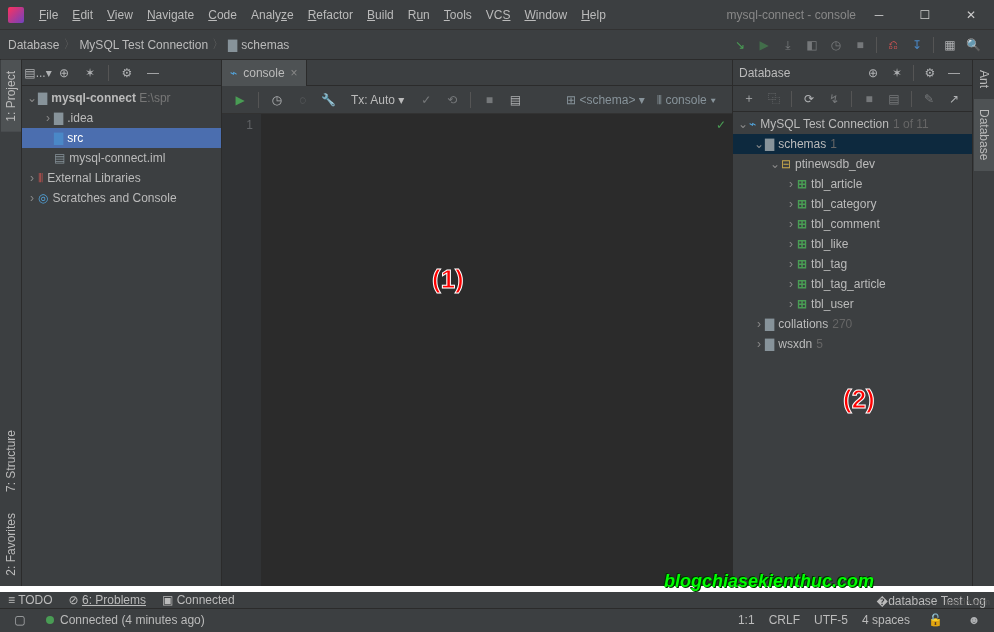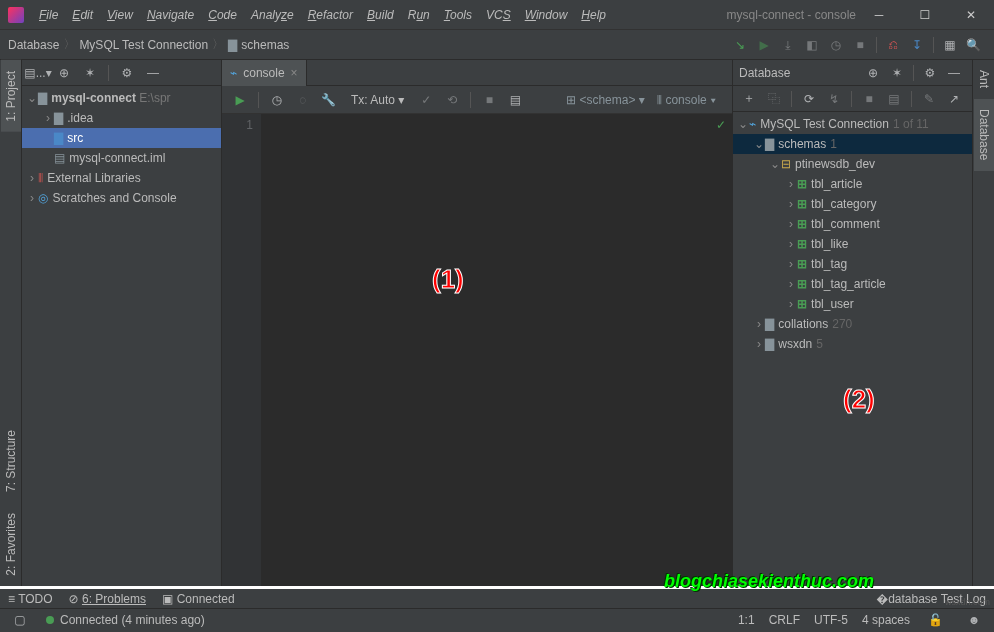--- a/index.html
+++ b/index.html
@@ -1,20 +1,20 @@
 <!DOCTYPE html>
 <html><head>
 <meta charset="utf-8">
 <style>
 * { margin: 0; padding: 0; box-sizing: border-box; font-family: "Segoe UI", Arial, sans-serif; font-size: 12px; user-select: none; }
 body { width: 994px; height: 632px; background: #3c3f41; color: #bbbbbb; overflow: hidden; position: relative; }
 .titlebar { height: 30px; background: #3c3f41; display: flex; align-items: center; border-bottom: 1px solid #323232; }
 .titlebar .app-icon { width: 16px; height: 16px; margin: 0 8px; background: linear-gradient(135deg,#fe315d,#6f42c1); border-radius: 2px; }
 .menu { display: flex; }
-.menu span { padding: 0 7px; cursor: pointer; font-style: italic; }
+.menu span { padding: 0 7px; cursor: pointer; }
 .menu span u { text-decoration: underline; }
 .title-text { flex: 1; text-align: right; color: #888; padding-left: 20px; }
 .win-ctrl { display: flex; }
 .win-ctrl div { width: 46px; height: 30px; display: flex; align-items: center; justify-content: center; color: #ccc; cursor: pointer; }
 .toolbar { height: 30px; background: #3c3f41; display: flex; align-items: center; padding: 0 8px; border-bottom: 1px solid #2b2b2b; }
 .breadcrumb { display: flex; align-items: center; }
 .breadcrumb span { cursor: pointer; }
 .breadcrumb .sep { margin: 0 4px; color: #666; }
 .toolbar .spacer { flex: 1; }
 .btn { background: #4c5052; border: 1px solid #5e6060; color: #bbb; padding: 3px 10px; border-radius: 3px; cursor: pointer; }
@@ -40,21 +40,21 @@
 .code-area { flex: 1; position: relative; }
 .annot { position: absolute; font-weight: bold; font-size: 26px; color: #ff0000; -webkit-text-stroke: 1px #fff; }
 .db-panel { width: 240px; background: #3c3f41; border-left: 1px solid #2b2b2b; display: flex; flex-direction: column; }
 .db-header { height: 26px; display: flex; align-items: center; padding: 0 6px; border-bottom: 1px solid #2b2b2b; }
 .db-toolbar { height: 26px; display: flex; align-items: center; padding: 0 4px; border-bottom: 1px solid #2b2b2b; gap: 1px; }
 .db-tree { flex: 1; overflow: hidden; padding-top: 2px; }
 .db-row { display: flex; align-items: center; height: 20px; cursor: pointer; white-space: nowrap; }
 .table-icon { color: #499c54; margin-right: 4px; font-weight:bold; }
 .db-icon { color:#87939a; margin-right:4px; }
 .count { color: #666; margin-left: 4px; font-size: 12px; }
-.bottombar { height: 22px; background: #3c3f41; border-top: 3px solid #ffffff; display: flex; align-items: center; padding: 0 8px; gap: 16px; }
+.bottombar { height: 22px; background: #3c3f41; border-top: 6px solid #ffffff; display: flex; align-items: center; padding: 0 8px; gap: 16px; }
 .bottombar .spacer { flex: 1; }
 .statusbar { height: 22px; background: #3c3f41; border-top: 1px solid #2b2b2b; display: flex; align-items: center; padding: 0 8px; gap: 14px; }
 .statusbar .spacer { flex: 1; }
 .green-dot { width:8px;height:8px;background:#499c54;border-radius:50%;display:inline-block;margin-right:6px;}
 .watermark { position: absolute; bottom: 40px; right: 120px; color: #00ff00; font-weight: bold; font-size: 18px; font-style: italic; text-shadow: 1px 1px 0 #003300, -1px -1px 0 #003300; }
 .sep-v { width:1px; height:16px; background:#555; margin:0 4px;}
 .mini-watermark { position:absolute; bottom:25px; right:4px; font-size:9px; color:#555;}
 </style>
 </head>
 <body>

